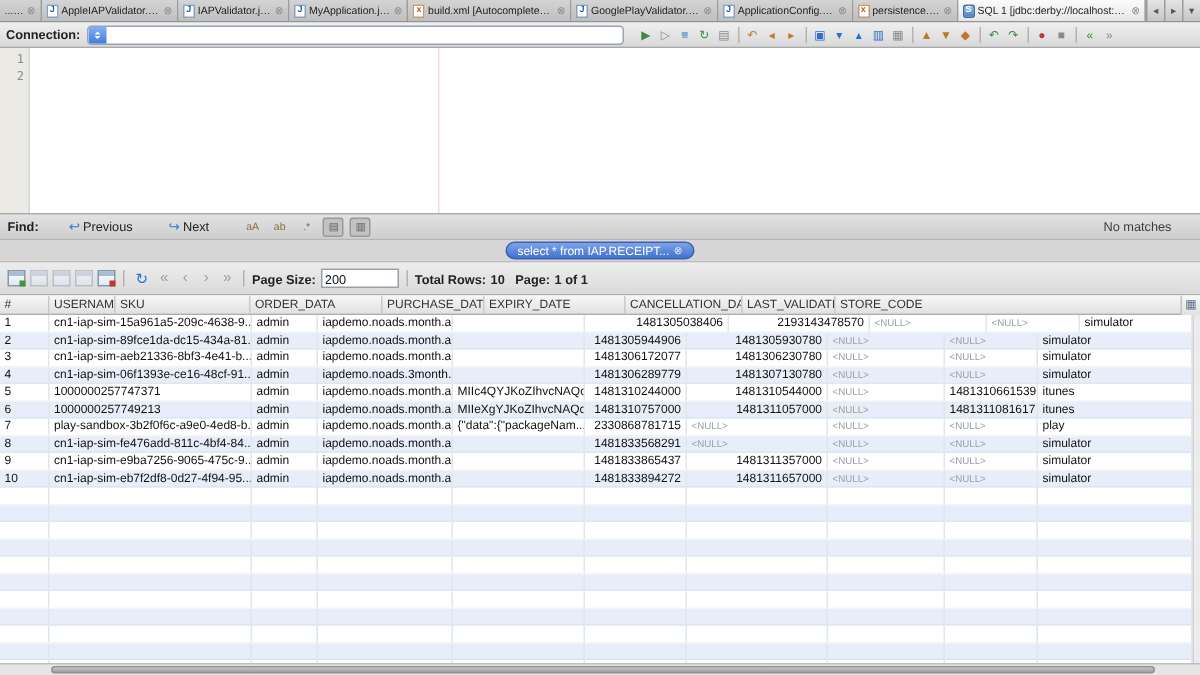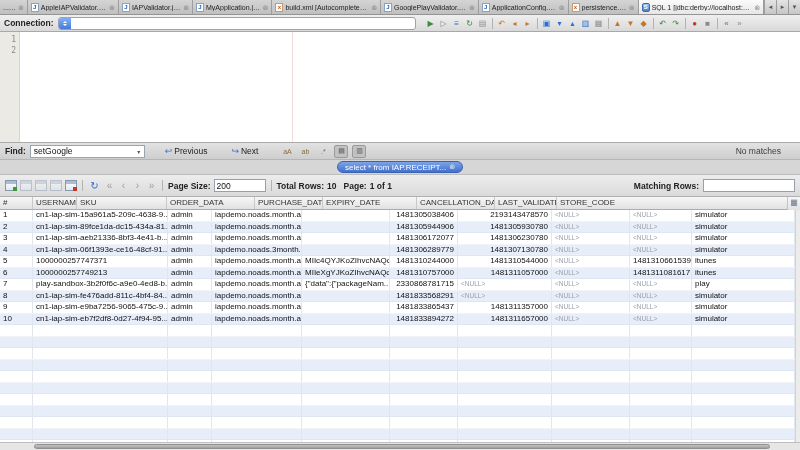--- a/index.html
+++ b/index.html
@@ -191,24 +191,20 @@
       <div>2</div>
     </div>
     <div class="code">
       <div class="limitline"></div>
       <div class="codeline"></div>
     </div>
   </div>
 
   <div class="findbar">
     <span class="rlabel">Find:</span>
-    <div class="fcombo">
-      <span class="ctext">setGoogle</span>
-      <span class="fdrop">▾</span>
-    </div>
     <div class="findbtn">
       <span class="bicon">↩</span>
       <span>Previous</span>
     </div>
     <div class="findbtn">
       <span class="bicon">↪</span>
       <span>Next</span>
     </div>
     <span class="ftool" style="margin-left:14px;">aA</span>
     <span class="ftool">ab</span>
@@ -238,24 +234,20 @@
     <span class="navicon">›</span>
     <span class="navicon">»</span>
     <span class="vsep"></span>
     <span class="rlabel">Page Size:</span>
     <input class="tbinput ps" readonly="" value="200" style="">
     <span class="vsep"></span>
     <span class="rlabel">Total Rows:</span>
     <span class="rlabel">10</span>
     <span class="rlabel" style="margin-left:4px;">Page:</span>
     <span class="rlabel">1 of 1</span>
-    <div class="rgroup-right">
-      <span class="rlabel">Matching Rows:</span>
-      <input class="tbinput mr" value="" style="">
-    </div>
   </div>
 
   <div class="grid">
     <div class="ghead" id="ghead">
         <div class="hcell" style="width: 33px;">#</div>
         <div class="hcell" style="width: 44px;">USERNAME</div>
         <div class="hcell" style="width: 90px;">SKU</div>
         <div class="hcell" style="width: 88px;">ORDER_DATA</div>
         <div class="hcell" style="width: 68px;">PURCHASE_DATE</div>
         <div class="hcell" style="width: 94px;">EXPIRY_DATE</div>
@@ -264,21 +256,21 @@
         <div class="hcell" style="width: 103px; flex: 1 1 0%;">STORE_CODE</div>
       </div>
     <div class="gsettings">▦</div>
     <div class="gbody" id="gbody">
         <div class="grow">
           <div class="gcell" style="width: 33px;">1</div>
           <div class="gcell" style="width: 135px;">cn1-iap-sim-15a961a5-209c-4638-9...</div>
           <div class="gcell" style="width: 44px;">admin</div>
           <div class="gcell" style="width: 90px;">iapdemo.noads.month.auto</div>
           <div class="gcell" style="width: 88px;"></div>
-          <div class="gcell num" style="width: 68px;">1481305038406</div>
+          <div class="gcell num" style="width: 68px; margin-left: 28px;">1481305038406</div>
           <div class="gcell num" style="width: 94px;">2193143478570</div>
           <div class="gcell" style="width: 78px;"><span class="nullv">&lt;NULL&gt;</span></div>
           <div class="gcell" style="width: 62px;"><span class="nullv">&lt;NULL&gt;</span></div>
           <div class="gcell" style="width: 103px; flex: 1 1 0%;">simulator</div>
         </div>
         <div class="grow alt">
           <div class="gcell" style="width: 33px;">2</div>
           <div class="gcell" style="width: 135px;">cn1-iap-sim-89fce1da-dc15-434a-81...</div>
           <div class="gcell" style="width: 44px;">admin</div>
           <div class="gcell" style="width: 90px;">iapdemo.noads.month.auto</div>

